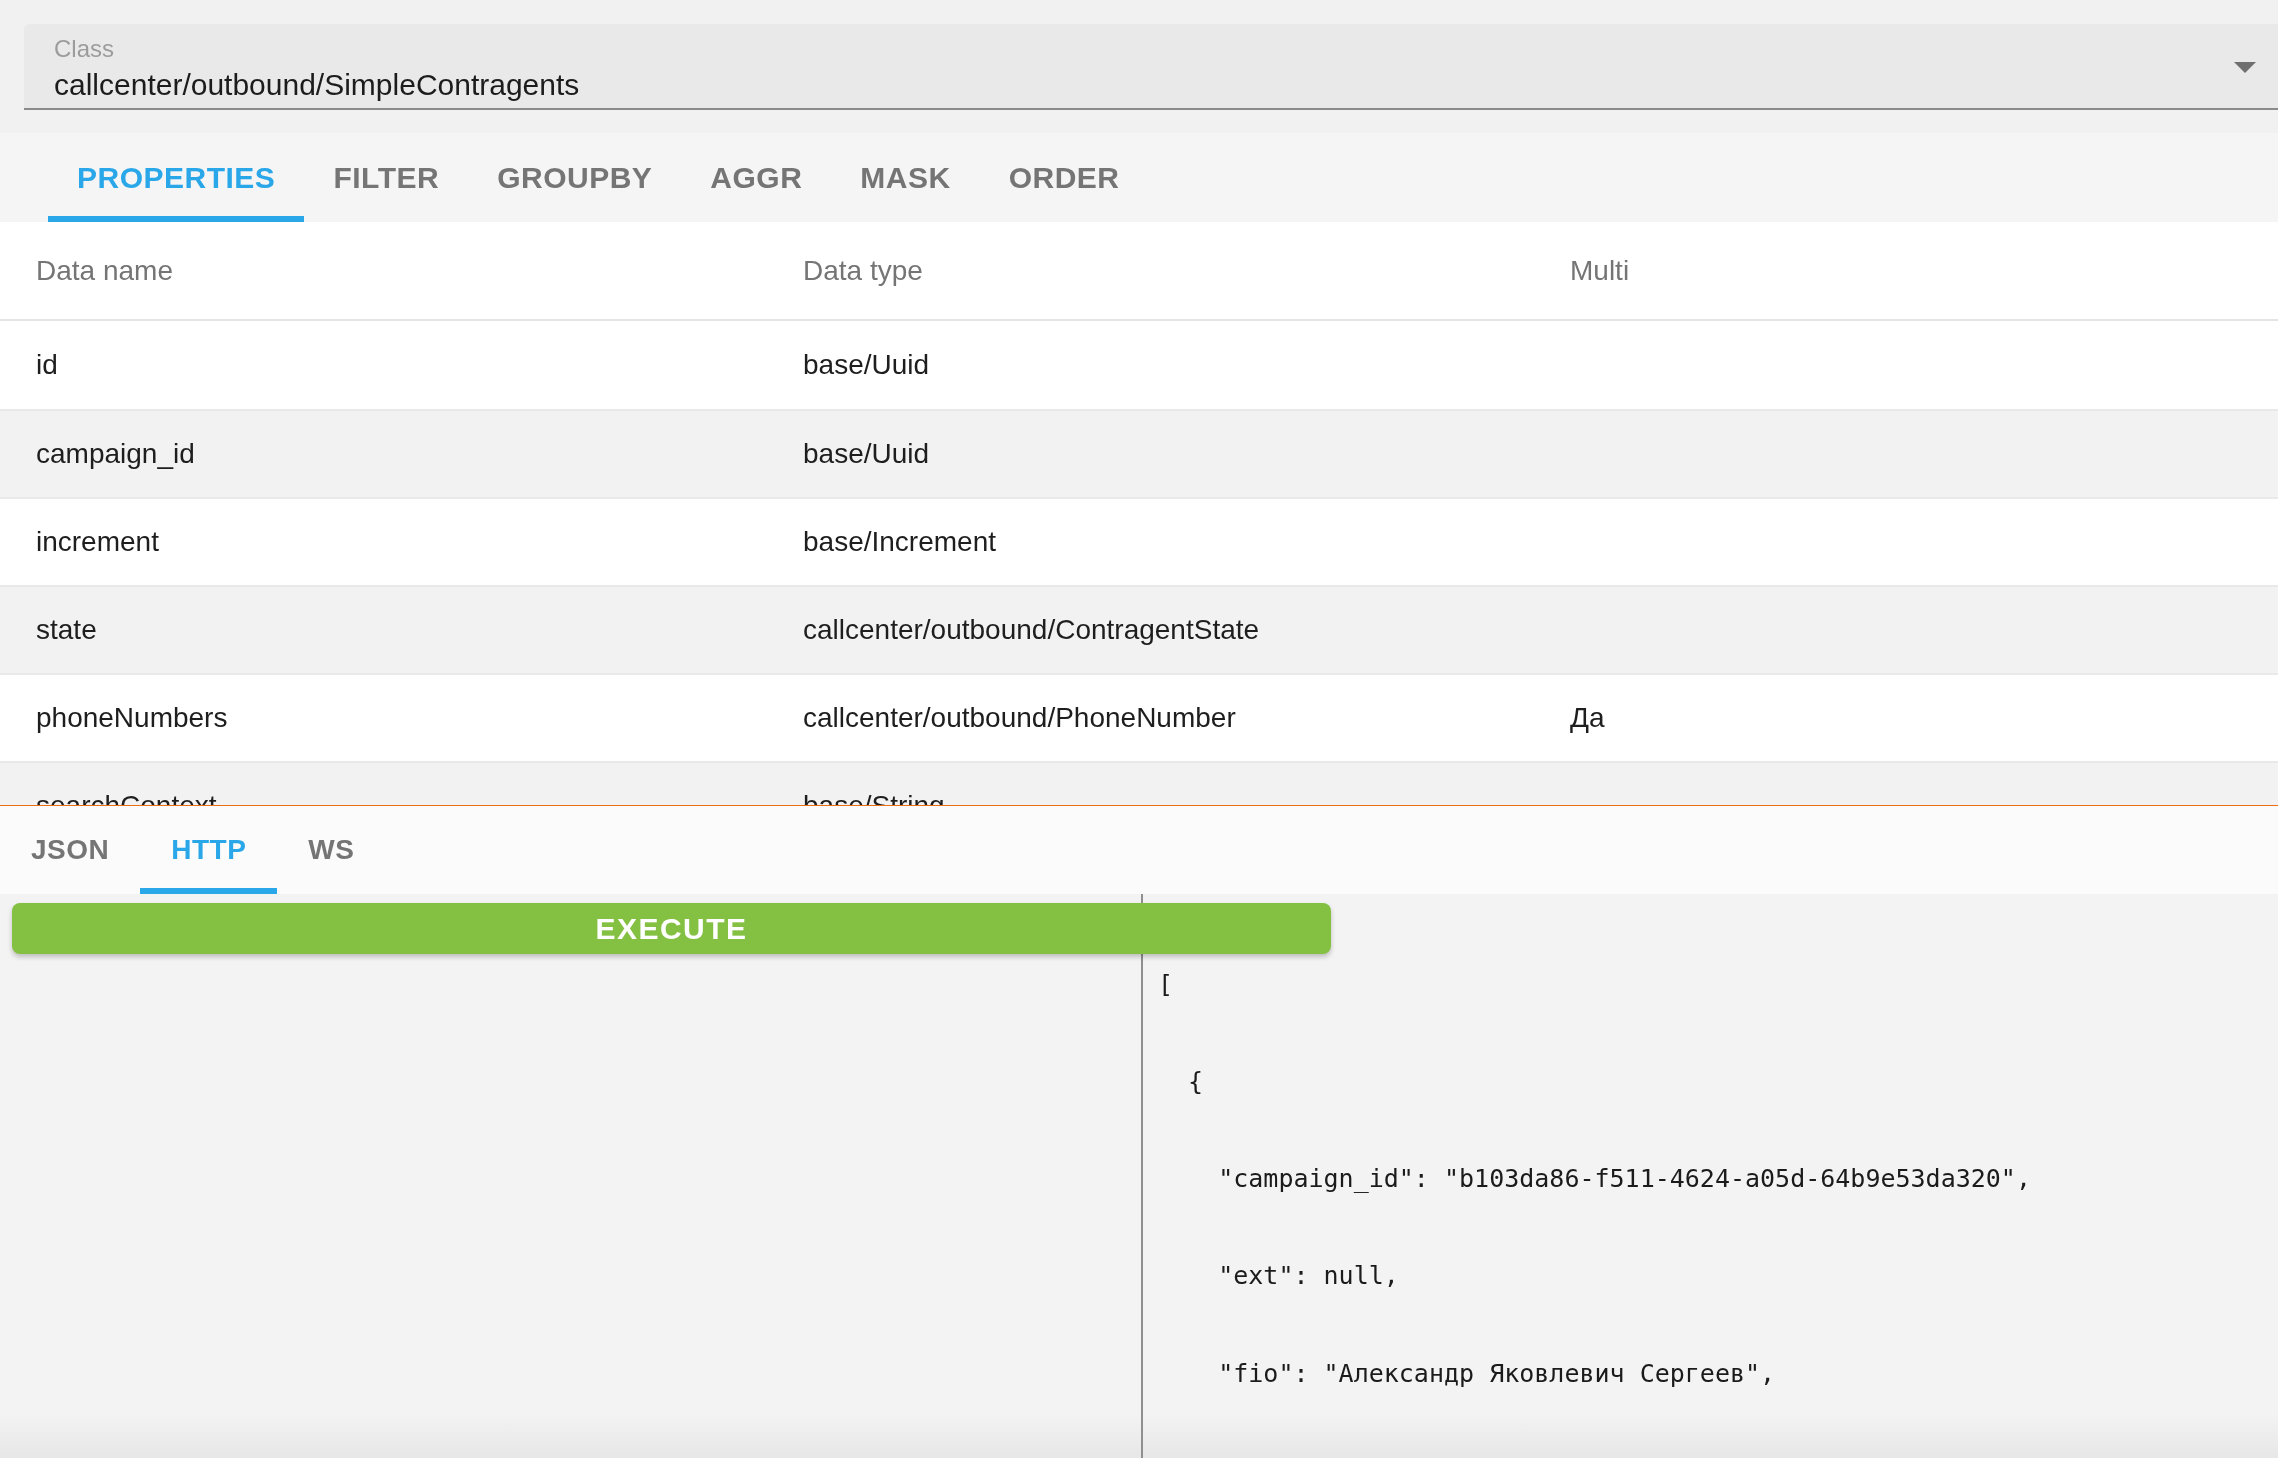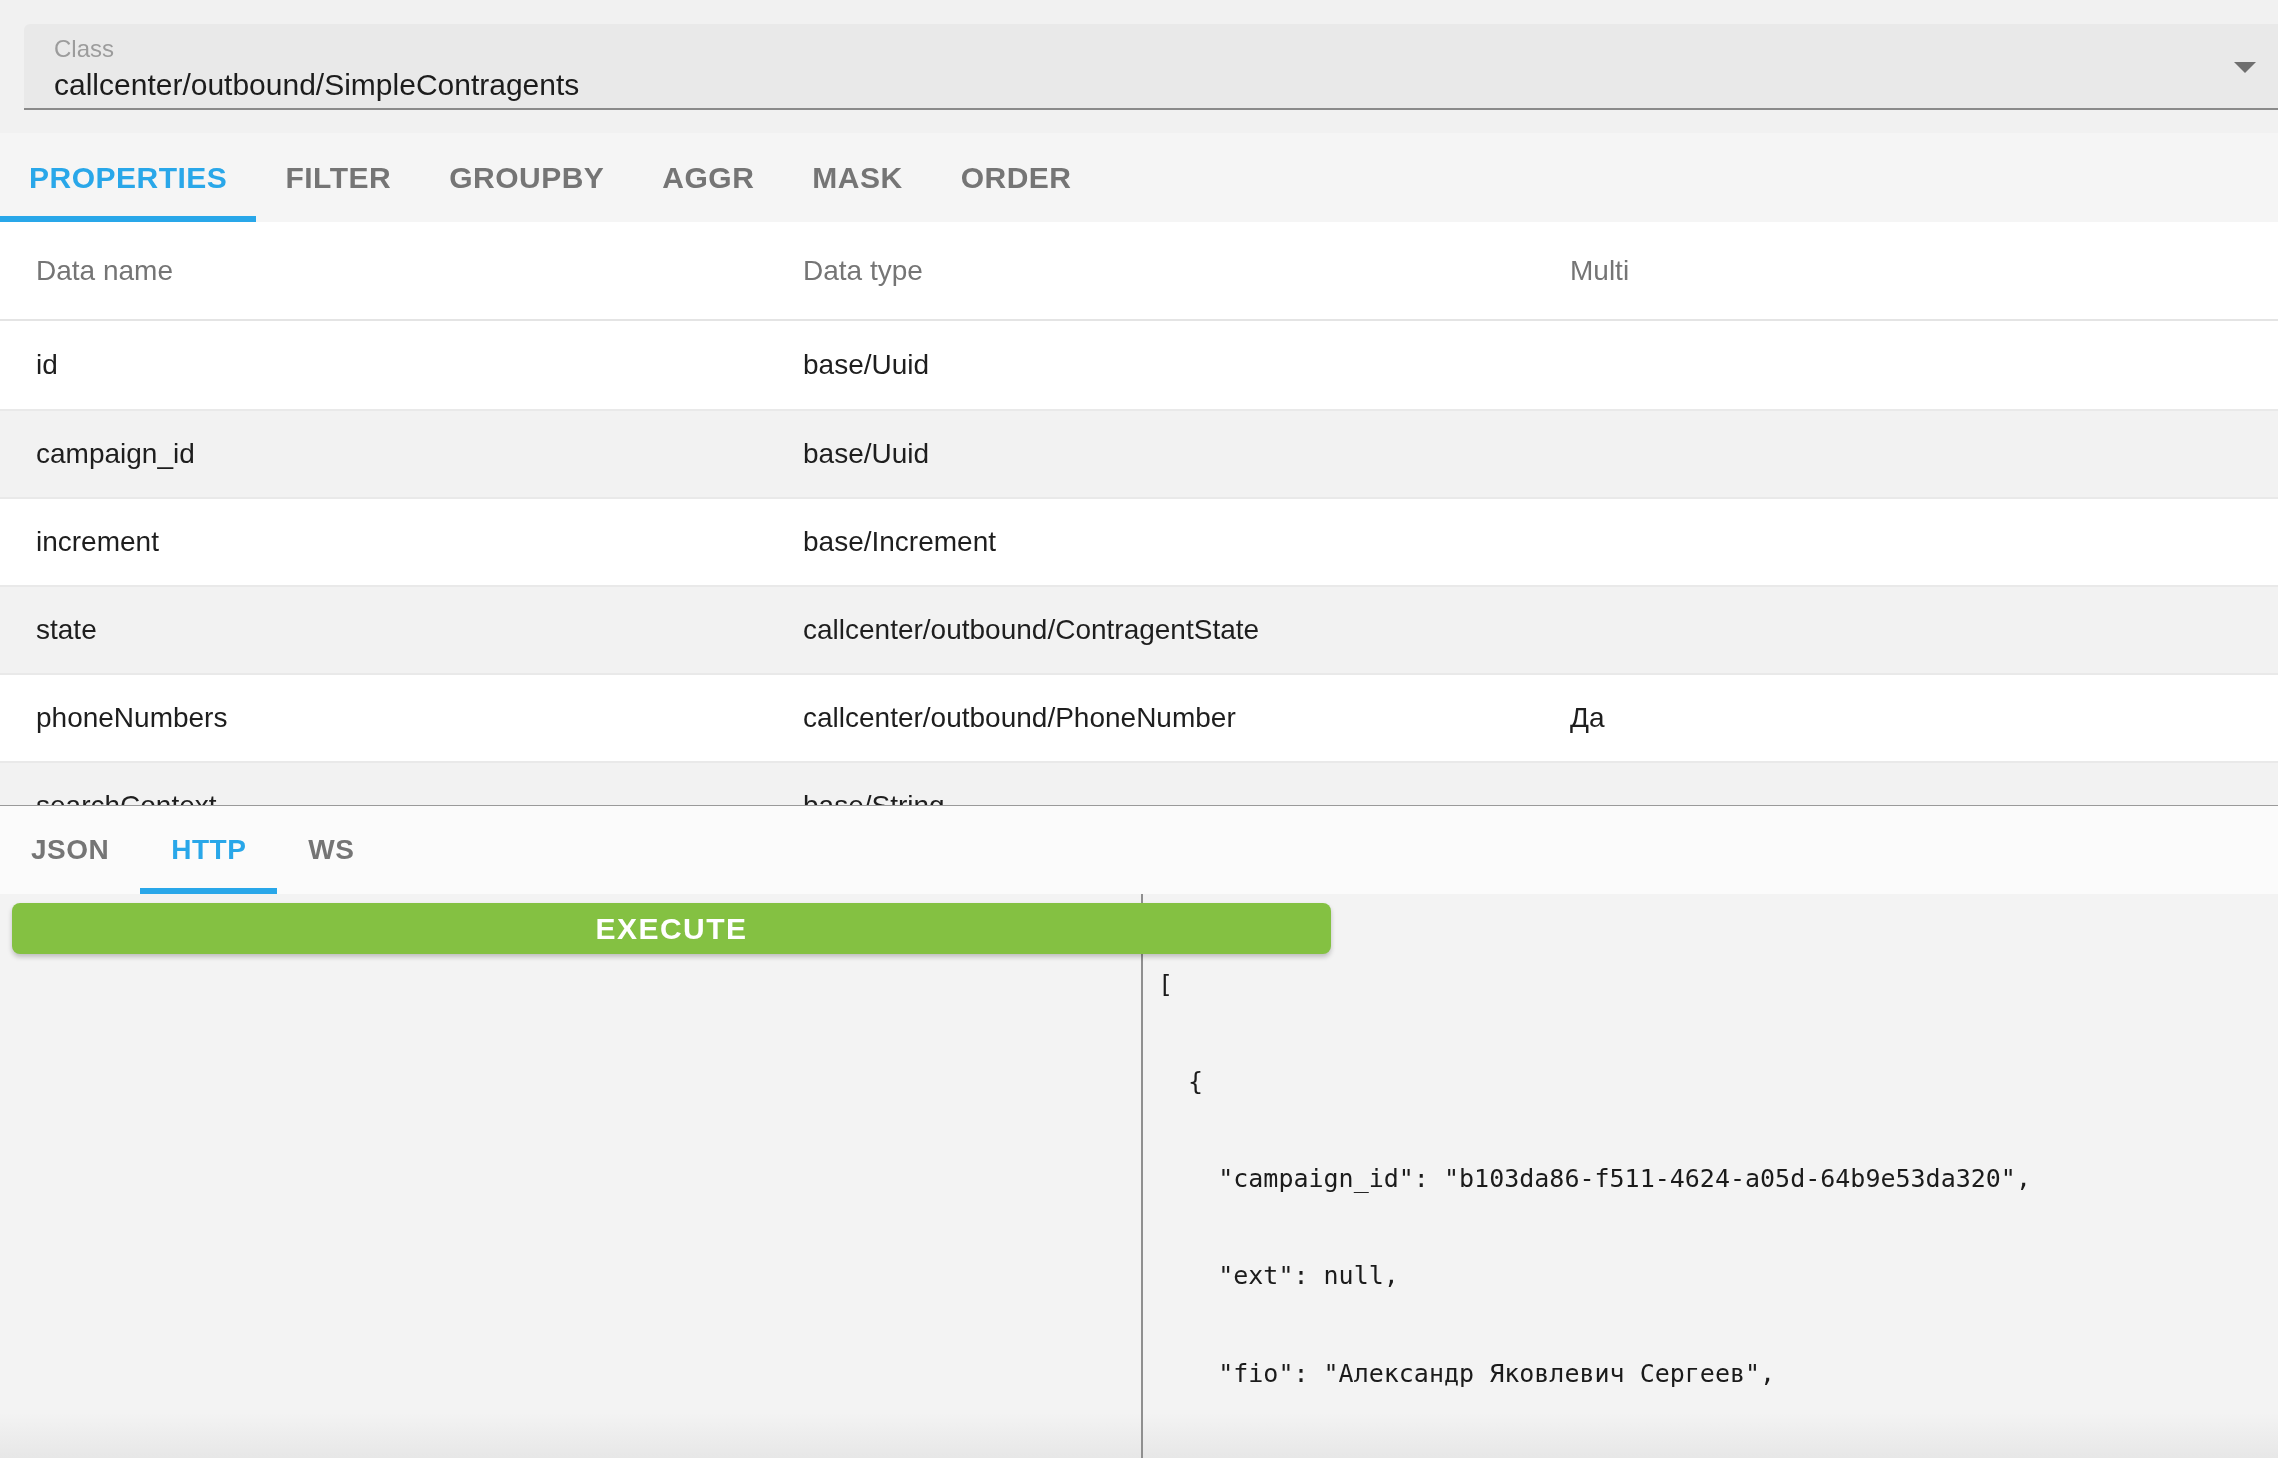--- a/index.html
+++ b/index.html
@@ -26,21 +26,21 @@
     width:0; height:0;
     border-left:11px solid transparent;
     border-right:11px solid transparent;
     border-top:11px solid #6f6f6f;
   }
 
   
   .top-tabs {
     position:absolute; left:0; right:0; top:133px; height:89px;
     background:#f5f5f5;
-    display:flex; align-items:stretch;
+    display:flex; align-items:stretch;padding-left:48px;
   }
   .tab {
     position:relative;
     display:flex; align-items:center;
     padding:0 29px;
     font-size:30px; font-weight:bold; letter-spacing:0.5px;
     color:#757575; cursor:pointer;
   }
   .tab.active { color:#29a7e9; }
   .tab.active::after {
@@ -62,21 +62,21 @@
     border-bottom:2px solid #e4e4e4;
     background:#fff;
   }
   .t-body-row { height:88px; color:#1e1e1e; background:#fff; }
   .t-body-row + .t-body-row { border-top:2px solid #e9e9e9; }
   .t-body-row.alt { background:#f2f2f2; }
 
   
   .bottom-panel {
     position:absolute; left:0; right:0; top:805px; bottom:0;
-    background:#a3a3a3;
+    background:#f97316;
     border-top:1px solid rgba(0,0,0,0.05);
   }
   .bottom-tabs {
     height:88px; background:#fbfbfb;
     display:flex; align-items:stretch;
   }
   .bottom-tabs .tab { font-size:28px; padding:0 31px; }
   .panel-body {
     position:absolute; left:0; right:0; top:88px; bottom:0;
     display:flex;

